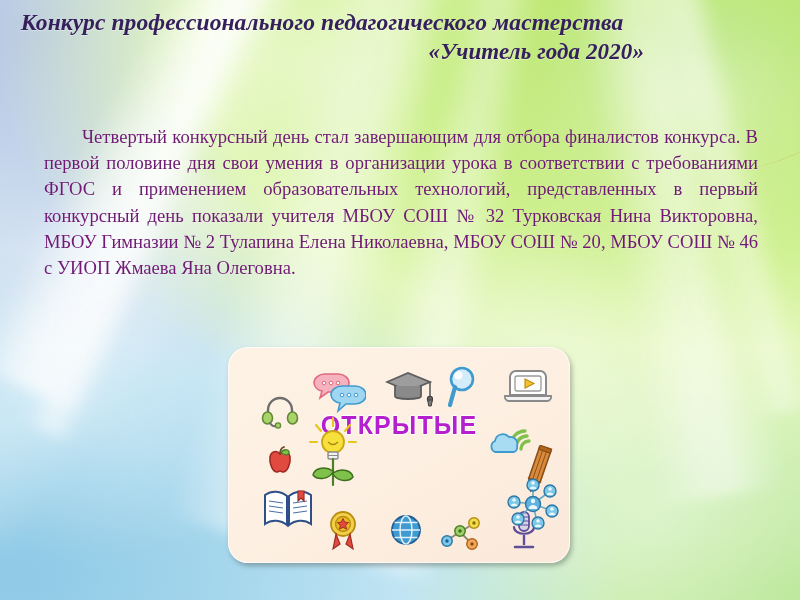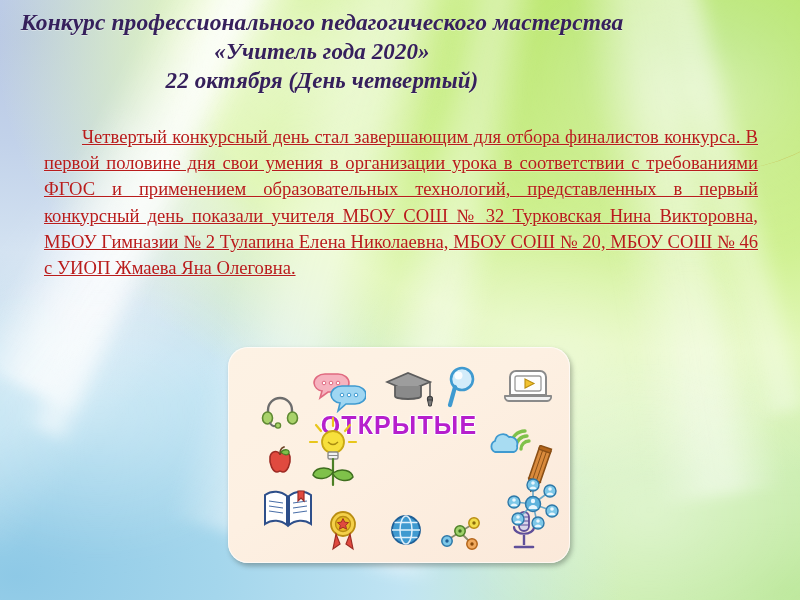--- a/index.html
+++ b/index.html
@@ -88,40 +88,39 @@
     font-family: "Liberation Serif", "DejaVu Serif", serif;
     font-weight: bold;
     font-style: italic;
     color: #36205c;
     font-size: 23.5px;
     line-height: 29px;
     letter-spacing: .1px;
     white-space: nowrap;
     text-shadow: 0 1px 0 rgba(255,255,255,.35);
   }
-  .title-line.l2, .title-line.l3 { font-size: 23px; }
+  .title-line.l2, .title-line.l3 { font-size: 23px; text-align: right; }
 
   
   .body-block {
     position: absolute;
     left: 44px;
     top: 124px;
     width: 714px;
     z-index: 5;
   }
   .body-text {
     font-family: "Liberation Serif", "DejaVu Serif", serif;
     font-size: 18.6px;
     line-height: 26.2px;
-    color: #b91c1c;
+    color: #701a75;
     text-align: justify;
     text-indent: 38px;
     text-shadow: 0 1px 0 rgba(255,255,255,.22);
     margin: 0;
-    text-decoration: underline;
   }
 
   
   .card {
     position: absolute;
     left: 228px;
     top: 347px;
     width: 342px;
     height: 216px;
     border-radius: 20px;
@@ -180,21 +179,20 @@
     <div class="bg-swoosh sw2"></div>
     <div class="bg-swoosh sw3"></div>
     <div class="bg-swoosh sw4"></div>
     <div class="bg-swoosh sw5"></div>
     <div class="bg-hairline"></div>
   </div>
 
   <div class="title-block">
     <div class="title-line l1">Конкурс профессионального педагогического мастерства</div>
     <div class="title-line l2">«Учитель года 2020»</div>
-    <div class="title-line l3">22 октября (День четвертый)</div>
   </div>
 
   <div class="body-block">
     <p class="body-text">Четвертый конкурсный день стал завершающим для отбора финалистов конкурса. В первой половине дня свои умения в организации урока в соответствии с требованиями ФГОС и применением образовательных технологий, представленных в первый конкурсный день показали учителя МБОУ СОШ № 32 Турковская Нина Викторовна, МБОУ Гимназии № 2 Тулапина Елена Николаевна, МБОУ СОШ № 20, МБОУ СОШ № 46 с УИОП Жмаева Яна Олеговна.</p>
   </div>
 
   <div class="card">
     <div class="card-inner">
 
       <div class="card-title">

